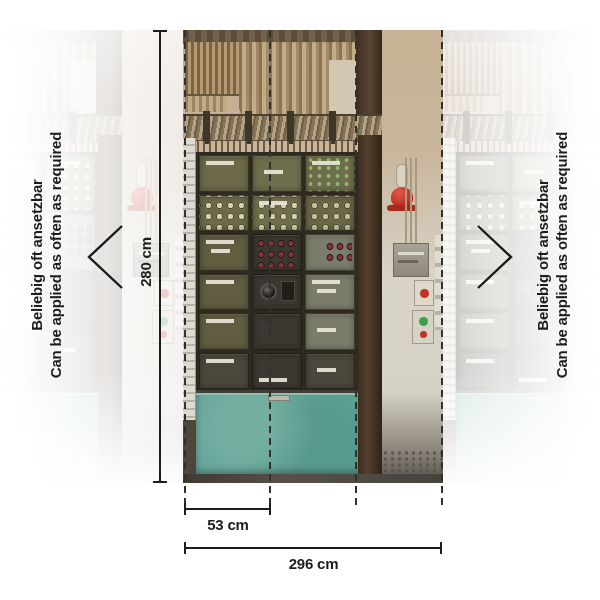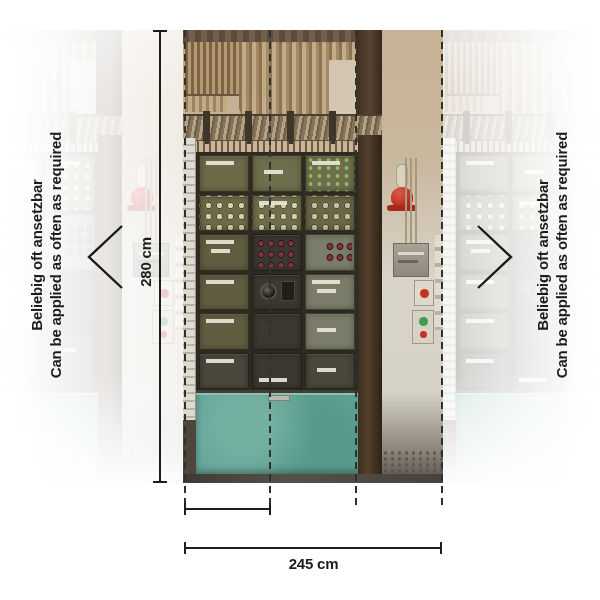--- a/index.html
+++ b/index.html
@@ -411,25 +411,26 @@
   <div class="anno dash" style="left:441px"></div>
 
   <div class="anno vline"></div>
   <div class="anno cap" style="top:30px"></div>
   <div class="anno cap" style="top:481px"></div>
   <div class="anno dim-label rot" style="left:101px;top:253px;width:90px;height:18px">280 cm</div>
 
   <div class="anno hline" style="left:185px;top:508px;width:86px"></div>
   <div class="anno tick" style="left:184px;top:503px"></div>
   <div class="anno tick" style="left:269px;top:503px"></div>
+  <div class="anno dim-label" style="left:185px;top:516px;width:86px">53 cm</div>
 
   <div class="anno hline" style="left:185px;top:547px;width:257px"></div>
   <div class="anno tick" style="left:184px;top:542px"></div>
   <div class="anno tick" style="left:440px;top:542px"></div>
-  <div class="anno dim-label" style="left:185px;top:555px;width:257px">245 cm</div>
+  <div class="anno dim-label" style="left:185px;top:555px;width:257px">296 cm</div>
 
   <div class="anno side-text" style="left:-105px;top:236px">
     <div>Beliebig oft ansetzbar</div>
     <div>Can be applied as often as required</div>
   </div>
   <div class="anno side-text" style="left:401px;top:236px">
     <div>Beliebig oft ansetzbar</div>
     <div>Can be applied as often as required</div>
   </div>
 

